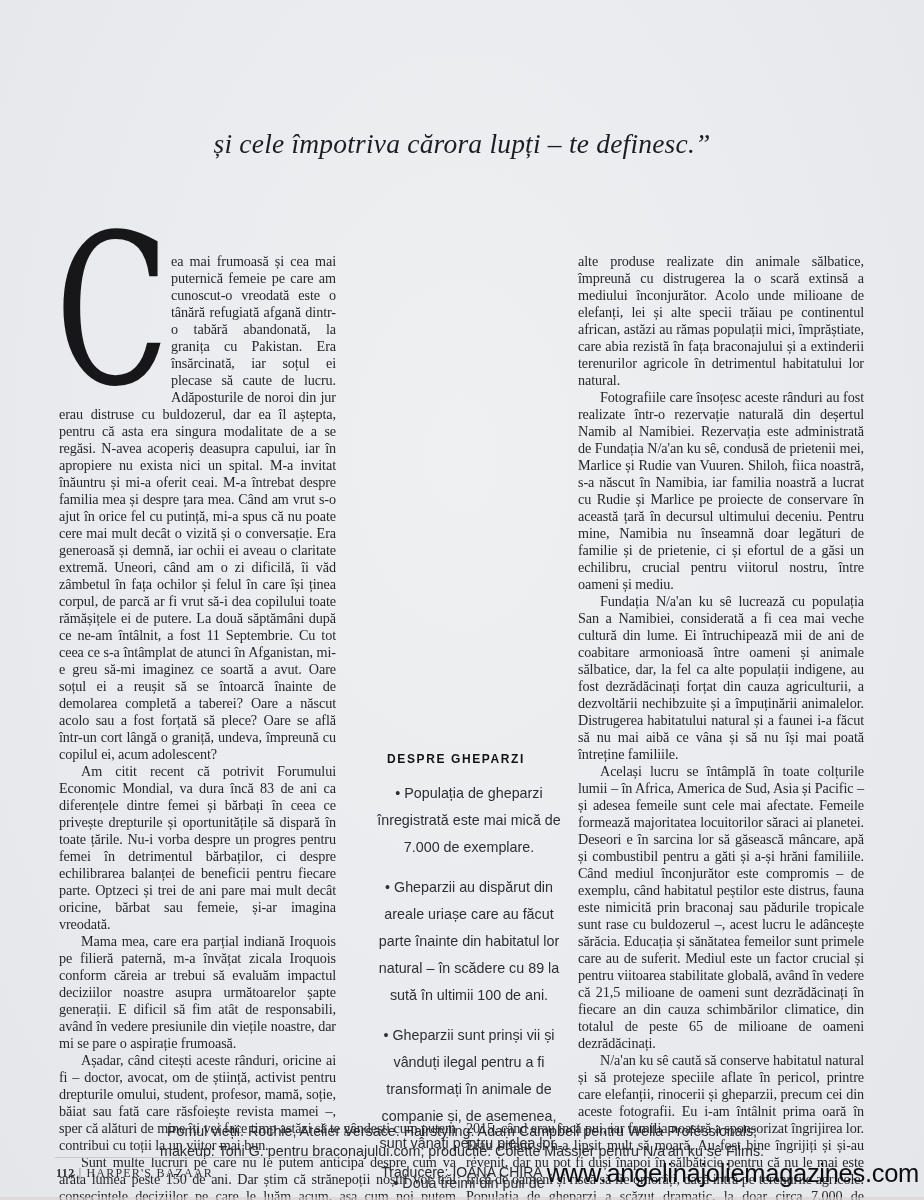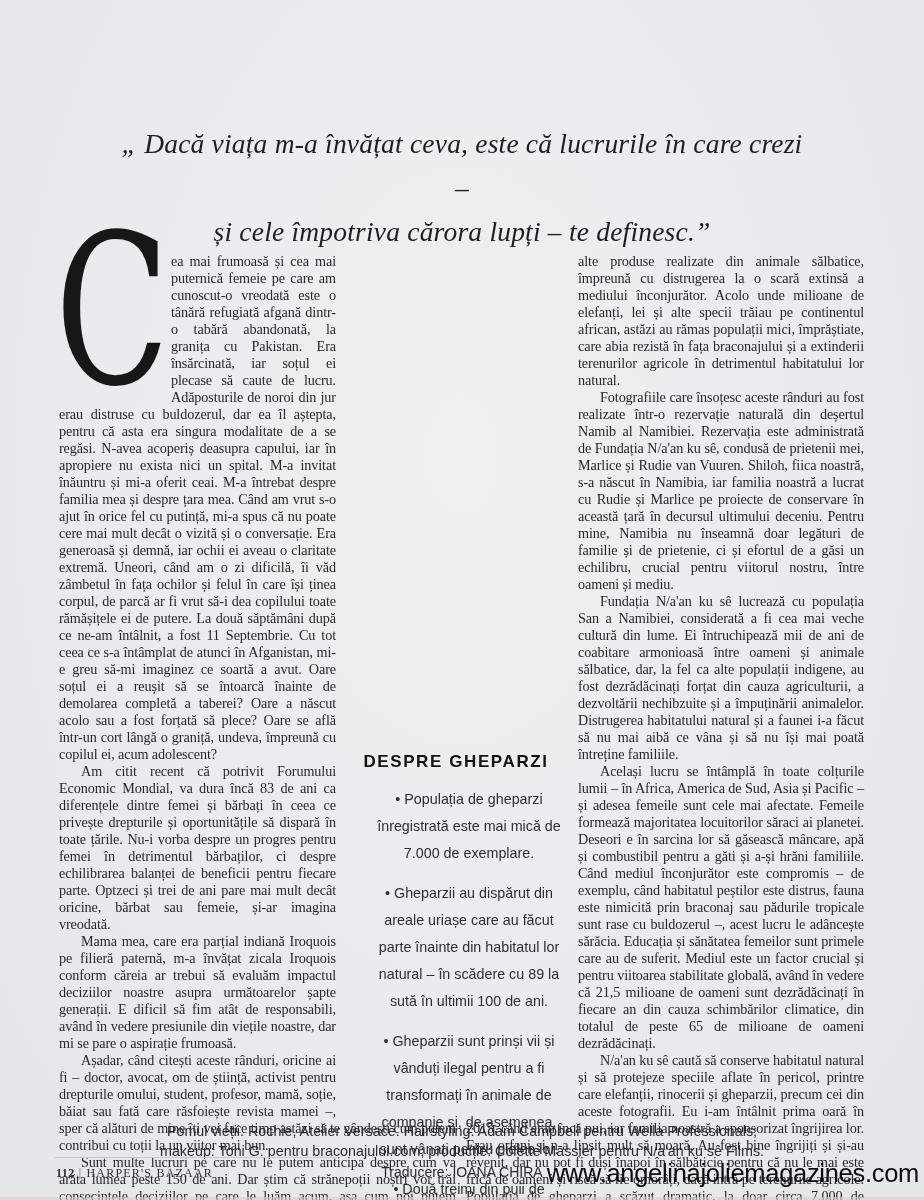--- a/index.html
+++ b/index.html
@@ -76,21 +76,21 @@
 
   
   .info-box {
     position: absolute;
     left: 344px; top: 752px; width: 224px;
     text-align: center;
     font-family: "Liberation Sans", sans-serif;
     color: #2e2e32;
   }
   .info-box .title {
-    font-size: 17px;
+    font-size: 12px;
     font-weight: 800;
     letter-spacing: 1.6px;
     color: #131316;
     margin-bottom: 14px;
     white-space: nowrap;
   }
   .info-box .bullet {
     font-size: 14.3px;
     line-height: 27px;
     margin-bottom: 13px;
@@ -145,21 +145,20 @@
     color: #0d0d10;
     white-space: nowrap;
   }
 </style>
 </head>
 <body>
 
 <div class="page">
 
   <div class="pull-quote">
-    <span class="line">„ Dacă viața m-a învățat ceva, este că lucrurile în care crezi –</span>
     <span class="line">și cele împotriva cărora lupți – te definesc.”</span>
   </div>
 
   <div class="col col-left">
     <div class="spacer-right"></div>
     <div class="dropcap-box">
       <span class="glyph">C</span>
     </div>
     <p>ea mai frumoasă și cea mai puternică femeie pe care am cunoscut-o vreodată este o tânără refugiată afgană dintr-o tabără abandonată, la granița cu Pakistan. Era însărcinată, iar soțul ei plecase să caute de lucru. Adăposturile de noroi din jur erau distruse cu buldozerul, dar ea îl aștepta, pentru că asta era singura modalitate de a se regăsi. N-avea acoperiș deasupra capului, iar în apropiere nu exista nici un spital. M-a invitat înăuntru și mi-a oferit ceai. M-a întrebat despre familia mea și despre țara mea. Când am vrut s-o ajut în orice fel cu putință, mi-a spus că nu poate cere mai mult decât o vizită și o conversație. Era generoasă și demnă, iar ochii ei aveau o claritate extremă. Uneori, când am o zi dificilă, îi văd zâmbetul în fața ochilor și felul în care își ținea corpul, de parcă ar fi vrut să-i dea copilului toate rămășițele ei de putere. La două săptămâni după ce ne-am întâlnit, a fost 11 Septembrie. Cu tot ceea ce s-a întâmplat de atunci în Afganistan, mi-e greu să-mi imaginez ce soartă a avut. Oare soțul ei a reușit să se întoarcă înainte de demolarea completă a taberei? Oare a născut acolo sau a fost forțată să plece? Oare se află într-un cort lângă o graniță, undeva, împreună cu copilul ei, acum adolescent?</p>
     <p class="indent">Am citit recent că potrivit Forumului Economic Mondial, va dura încă 83 de ani ca diferențele dintre femei și bărbați în ceea ce privește drepturile și oportunitățile să dispară în toate țările. Nu-i vorba despre un progres pentru femei în detrimentul bărbaților, ci despre echilibrarea balanței de beneficii pentru fiecare parte. Optzeci și trei de ani pare mai mult decât oricine, bărbat sau femeie, și-ar imagina vreodată.</p>

